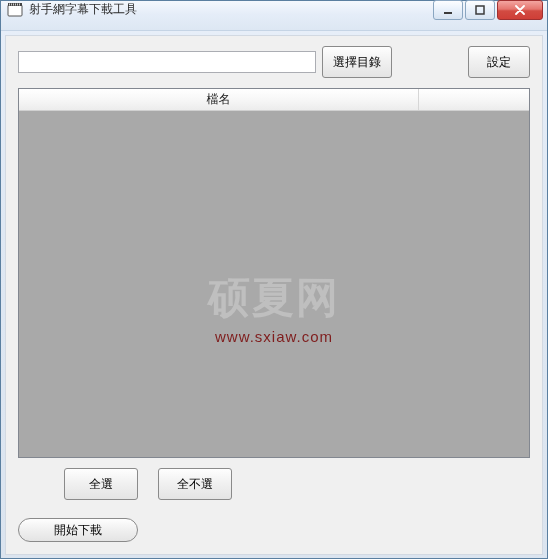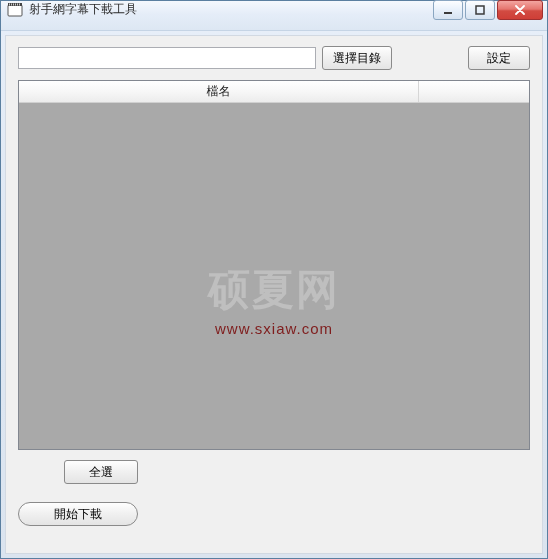--- a/index.html
+++ b/index.html
@@ -47,21 +47,21 @@
 }
 
 
 .row { display: flex; align-items: center; }
 .top-row .path-input {
   width: 298px; height: 22px;
   border: 1px solid #abadb3; background: #fff; padding: 2px 4px;
   font-family: inherit; font-size: 12px;
 }
 .btn {
-  height: 24px; min-width: 62px;
+  height: 32px; min-width: 62px;
   border: 1px solid #8a8a8a; border-radius: 3px;
   background: linear-gradient(180deg, #fefefe 0%, #f1f1f1 45%, #e4e4e4 100%);
   font-family: inherit; font-size: 12px; padding: 0 10px; cursor: default;
 }
 .top-row .browse { margin-left: 6px; }
 .top-row .spacer { flex: 1; }
 .top-row .settings { }
 
 
 .listview {
@@ -157,20 +157,21 @@
       <div class="lv-body">
         <div class="watermark">
           <div class="wm-big">硕夏网</div>
           <div class="wm-small">www.sxiaw.com</div>
         </div>
       </div>
     </div>
 
     <div class="row sel-row">
       <button class="btn">全選</button>
+      <button class="btn">全不選</button>
     </div>
 
     <div class="row start-row">
       <button class="btn">開始下載</button>
     </div>
 
   </div>
 </div>
 
 </body></html>

